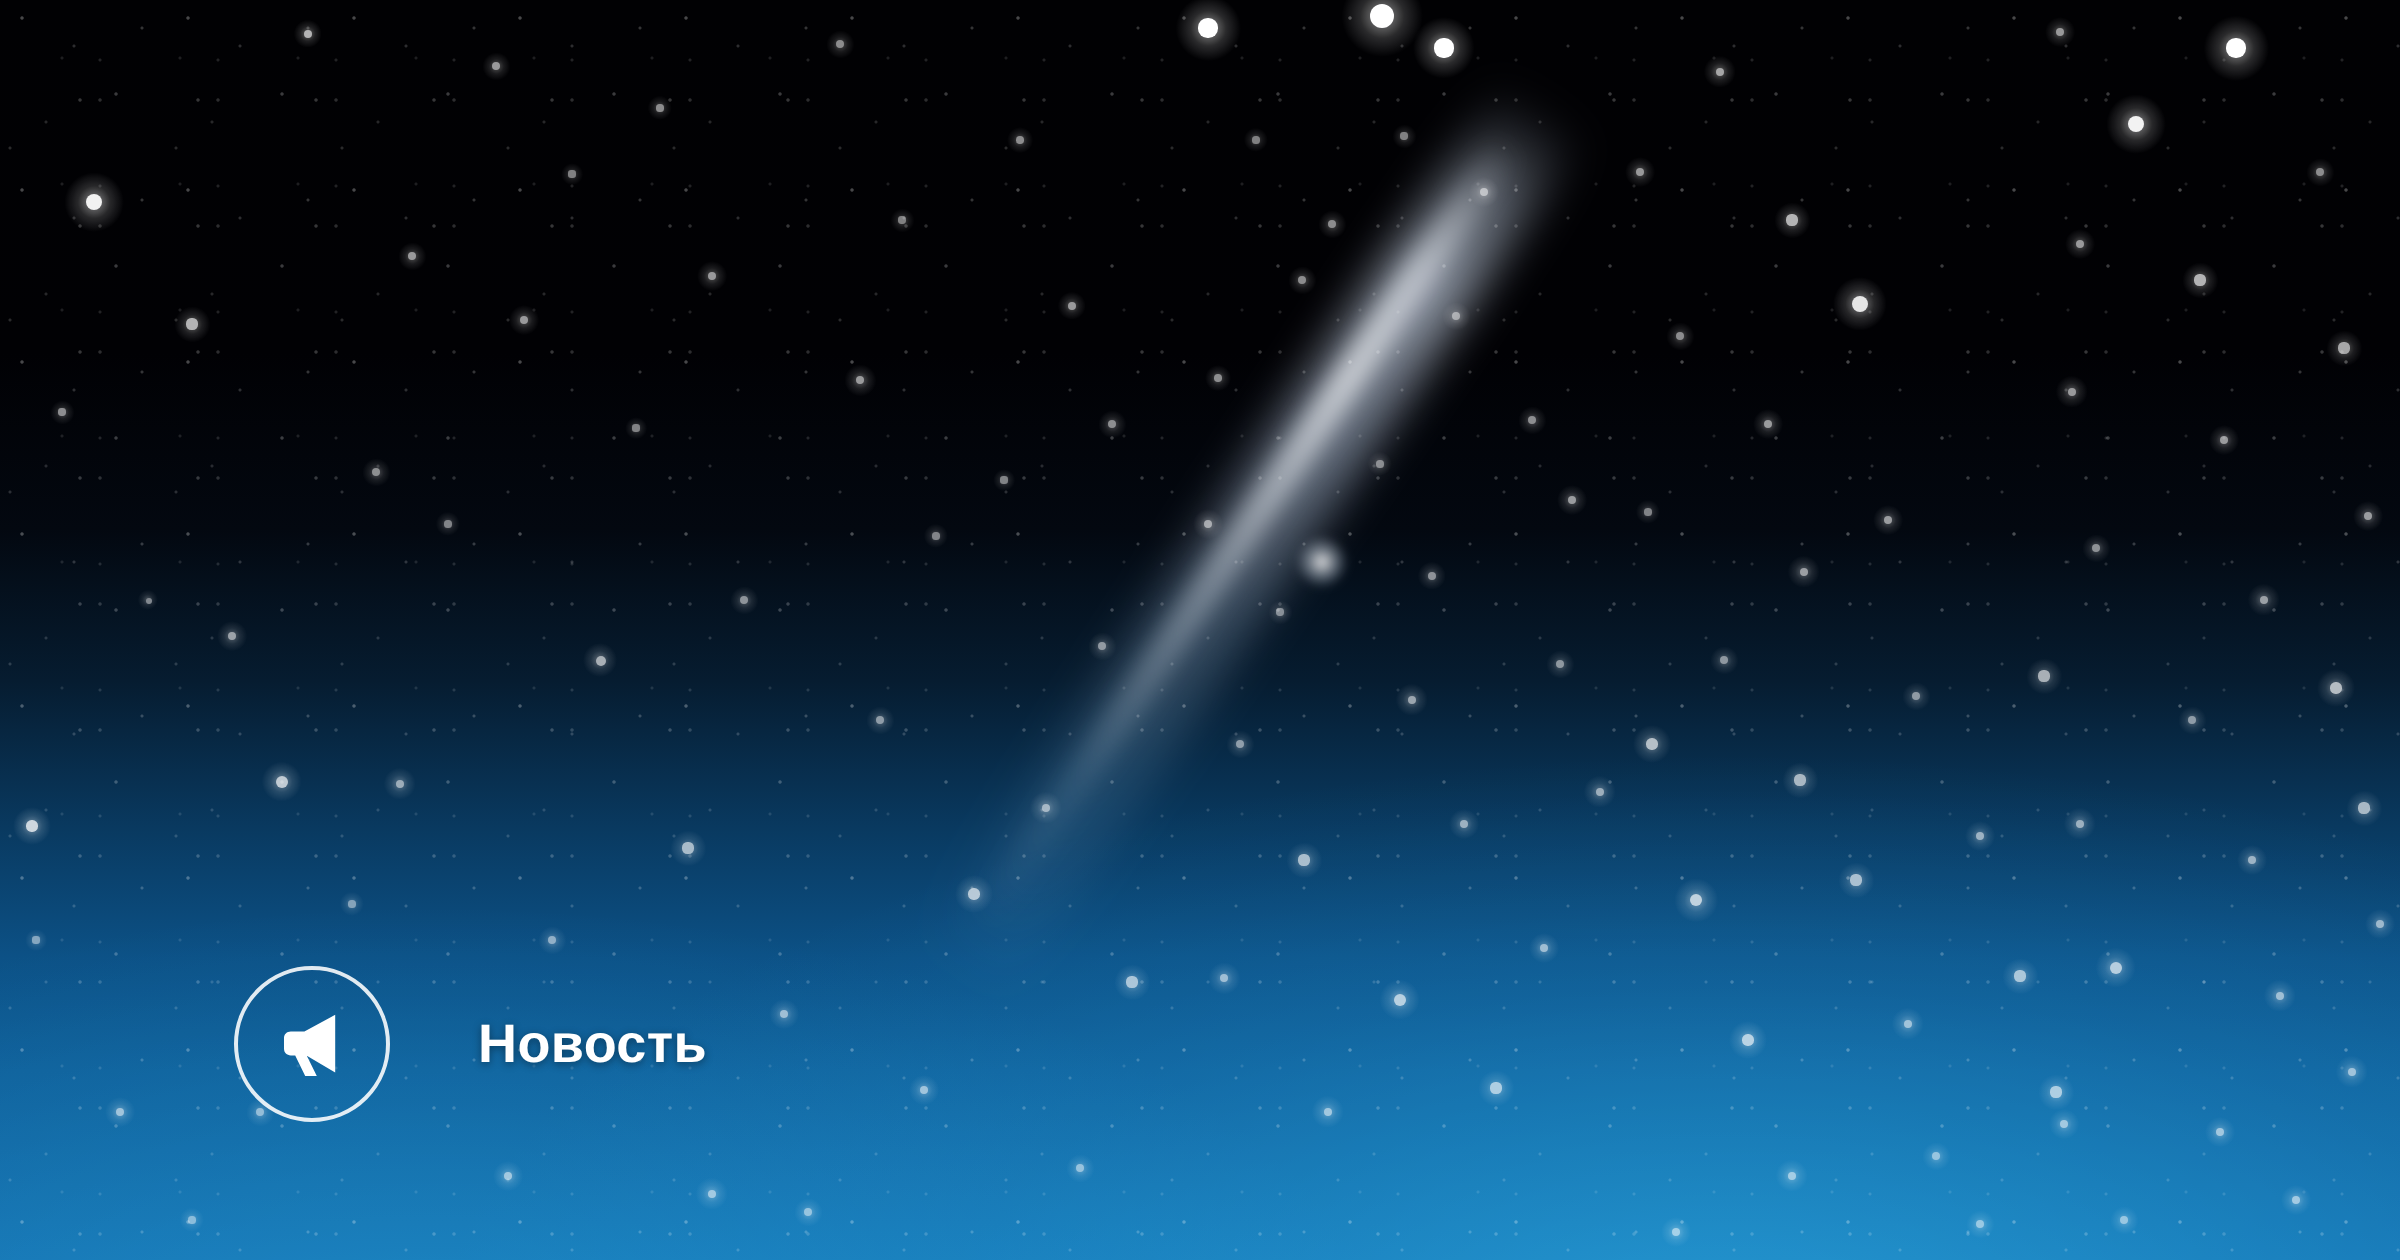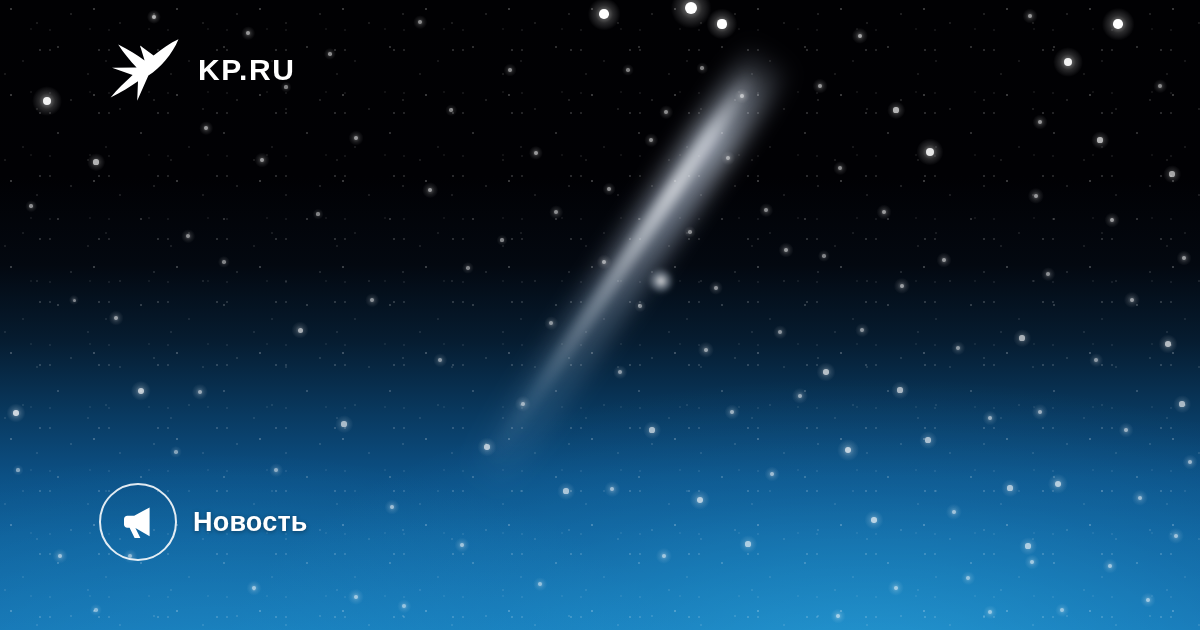--- a/index.html
+++ b/index.html
@@ -174,25 +174,25 @@
     font-size: 52px;
     font-weight: 600;
     line-height: 61px;
     letter-spacing: -0.2px;
     text-shadow: 0 1px 5px rgba(0,0,0,0.55);
   }
 
   
   .badge {
     position: absolute;
-    left: 99px;
+    left: 117px;
     top: 483px;
     display: flex;
     align-items: center;
-    gap: 16px;
+    gap: 44px;
     z-index: 6;
   }
   .badge-circle {
     width: 78px;
     height: 78px;
     border-radius: 50%;
     border: 2px solid rgba(255,255,255,0.88);
     display: flex;
     align-items: center;
     justify-content: center;
@@ -344,30 +344,20 @@
       <span class="star" style="left: 1145.8px; top: 597.8px; width: 4.4px; height: 4.4px; opacity: 0.6;"></span>
       <span class="star" style="left: 186px; top: 234px; width: 4px; height: 4px; opacity: 0.55;"></span>
       <span class="star" style="left: 251.8px; top: 585.8px; width: 4.4px; height: 4.4px; opacity: 0.6;"></span>
       <span class="star" style="left: 402px; top: 604px; width: 4px; height: 4px; opacity: 0.55;"></span>
       <span class="star" style="left: 94.2px; top: 608.2px; width: 3.6px; height: 3.6px; opacity: 0.5;"></span>
       <span class="star" style="left: 554px; top: 210px; width: 4px; height: 4px; opacity: 0.55;"></span>
       <span class="star" style="left: 835.8px; top: 613.8px; width: 4.4px; height: 4.4px; opacity: 0.6;"></span>
       <span class="star" style="left: 988px; top: 610px; width: 4px; height: 4px; opacity: 0.55;"></span>
     </div>
 
-  <div class="brand">
-    <svg class="brand-mark" viewBox="0 0 76 68" fill="none" aria-hidden="true">
-      <path d="M74.5 3.2 C66.5 6.8 57.8 12.6 49.6 19.6 L36.0 9.4 L40.6 24.6
-               C33.6 19.2 24.8 13.6 14.2 8.4 C19.6 16.6 26.0 24.8 32.6 31.6
-               L8.0 31.8 L28.6 39.0 C21.4 45.6 13.6 53.2 6.6 61.4
-               C17.2 56.2 26.4 50.6 34.0 45.2 L33.2 64.8 L44.4 39.6
-               C56.4 31.6 68.0 18.6 74.5 3.2 Z" fill="#ffffff"></path>
-    </svg>
-    <span class="brand-name">KP.RU</span>
-  </div>
 
 
   <div class="badge">
     <span class="badge-circle">
       <svg width="42" height="42" viewBox="0 0 42 42" aria-hidden="true">
         <path d="M32.6 6.4 L17.2 14.8 L10.4 14.8 C8.4 14.8 7.0 16.2 7.0 18.1
                  L7.0 23.4 C7.0 25.3 8.4 26.7 10.4 26.7 L12.6 26.7
                  L17.6 37.0 L23.4 37.0 L18.4 26.9 L32.6 35.2 Z" fill="#ffffff"></path>
       </svg>
     </span>

